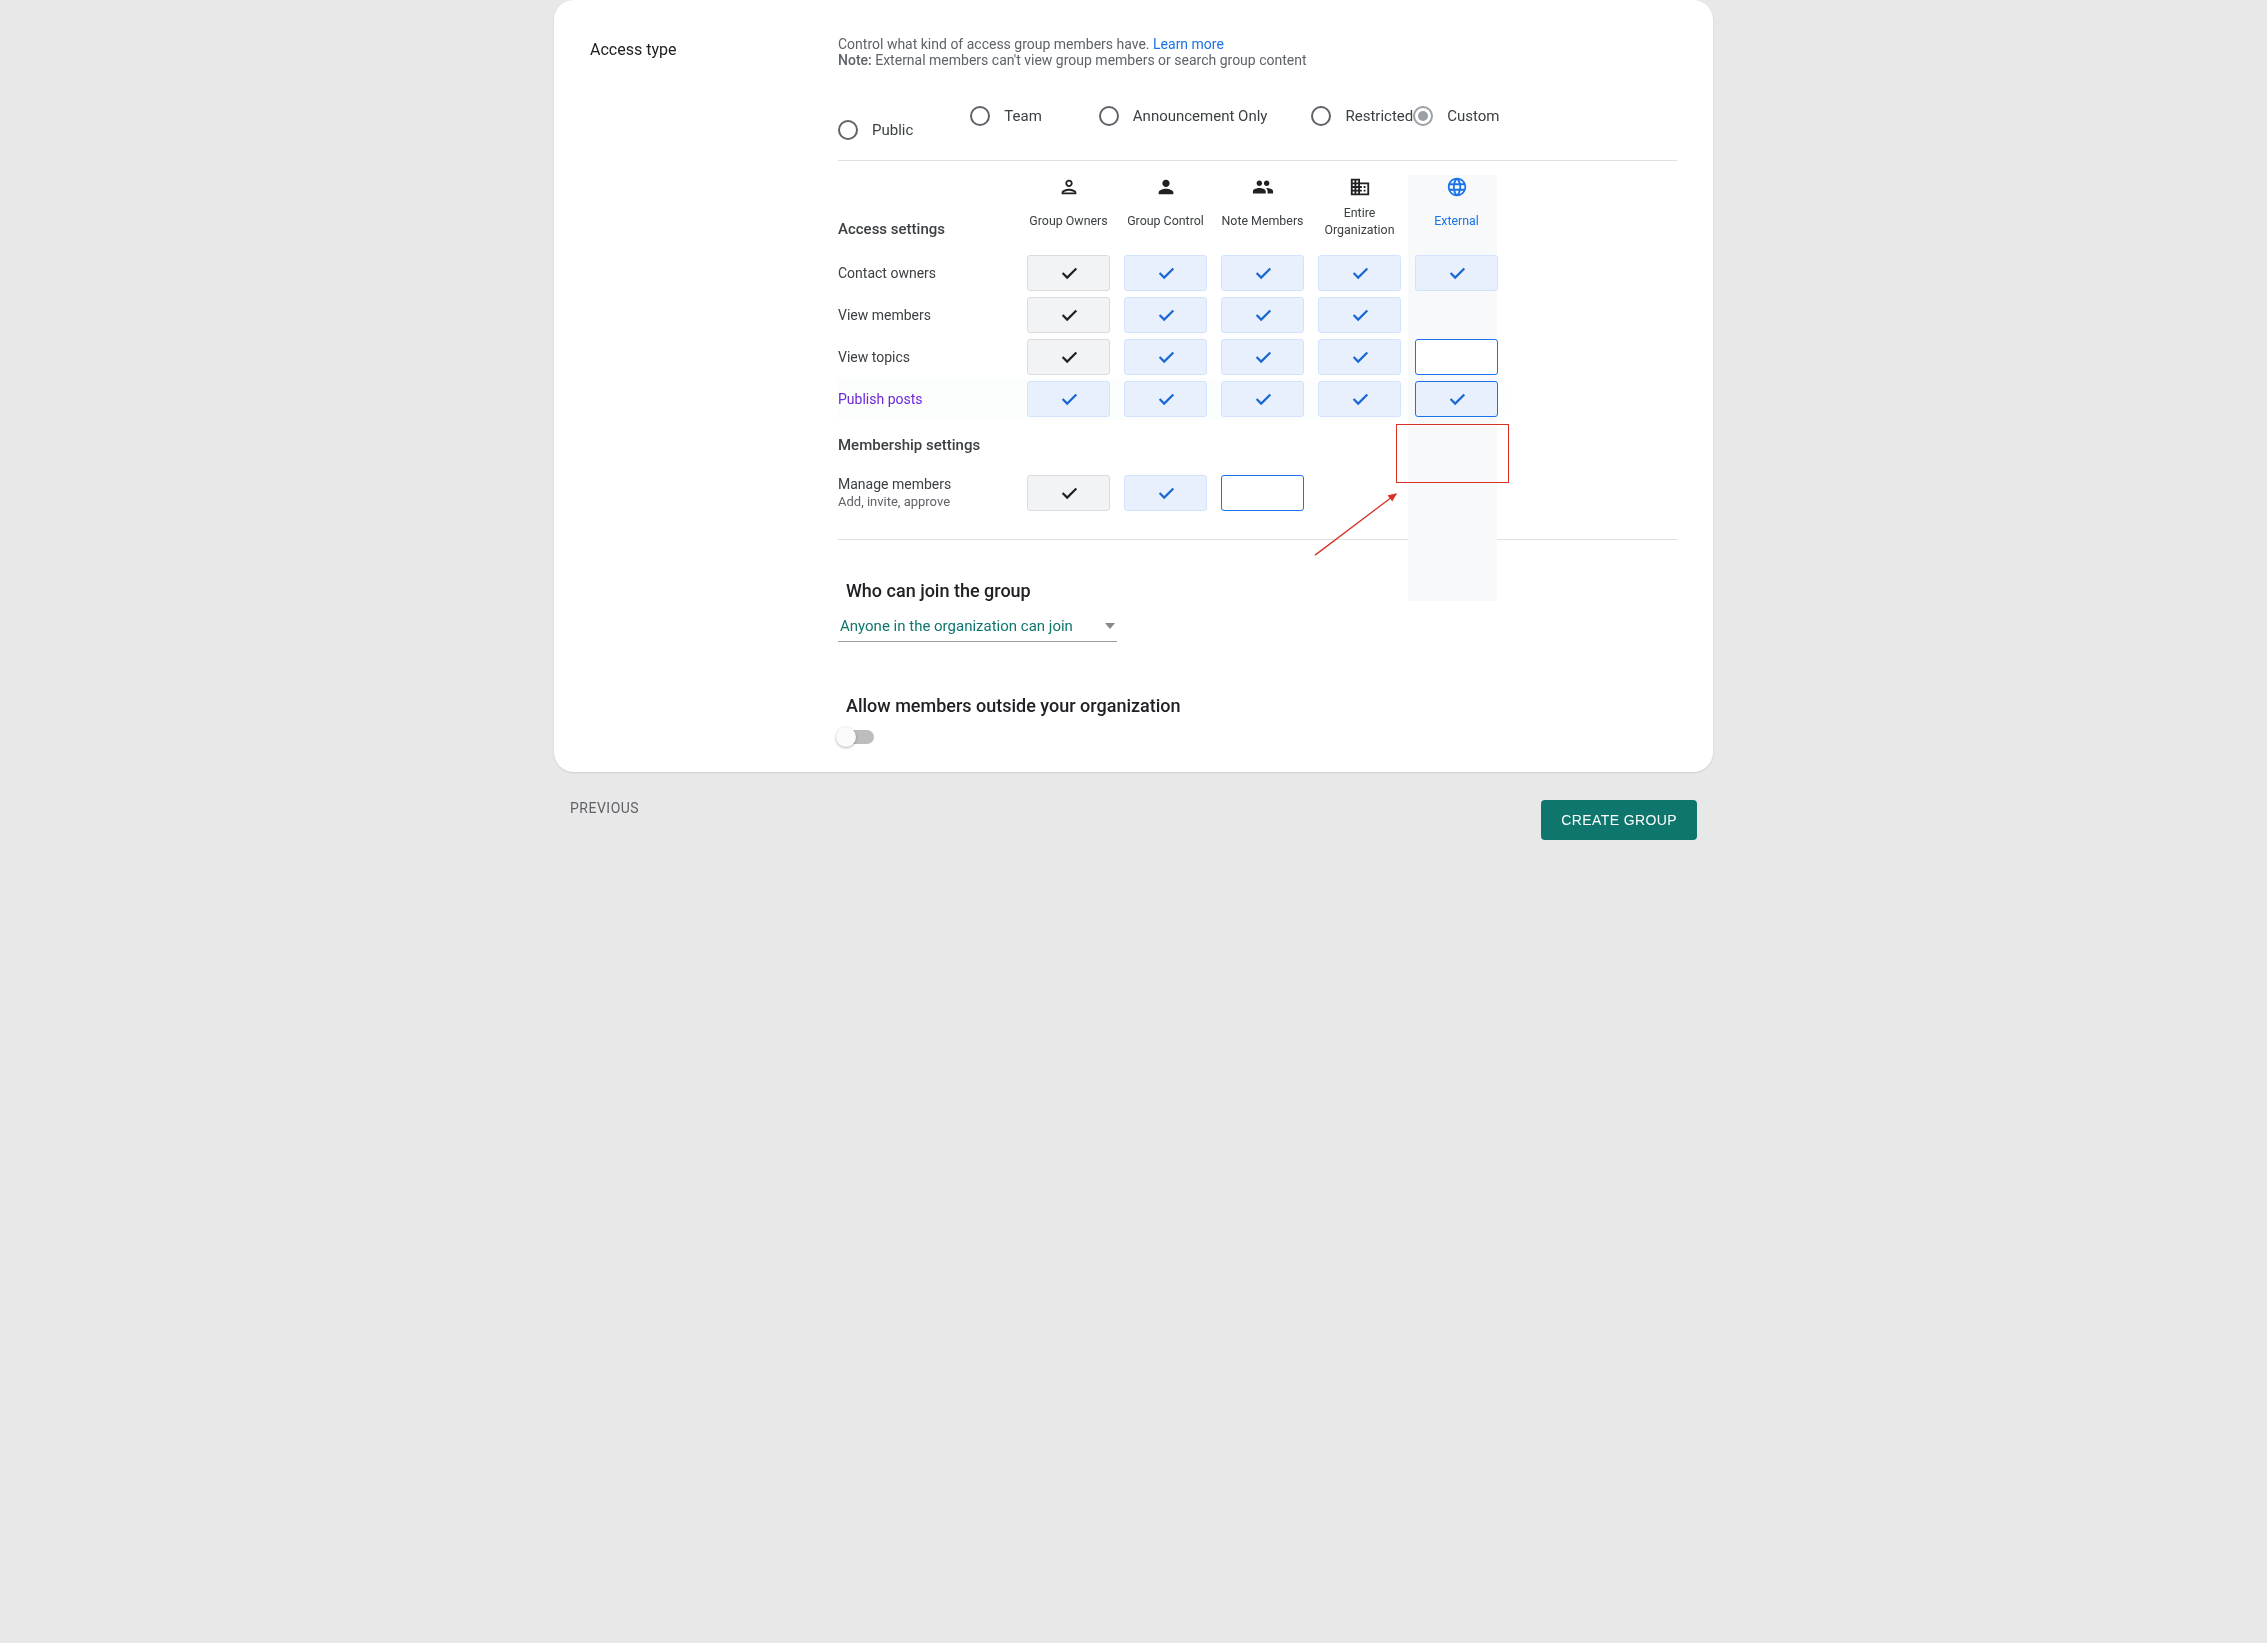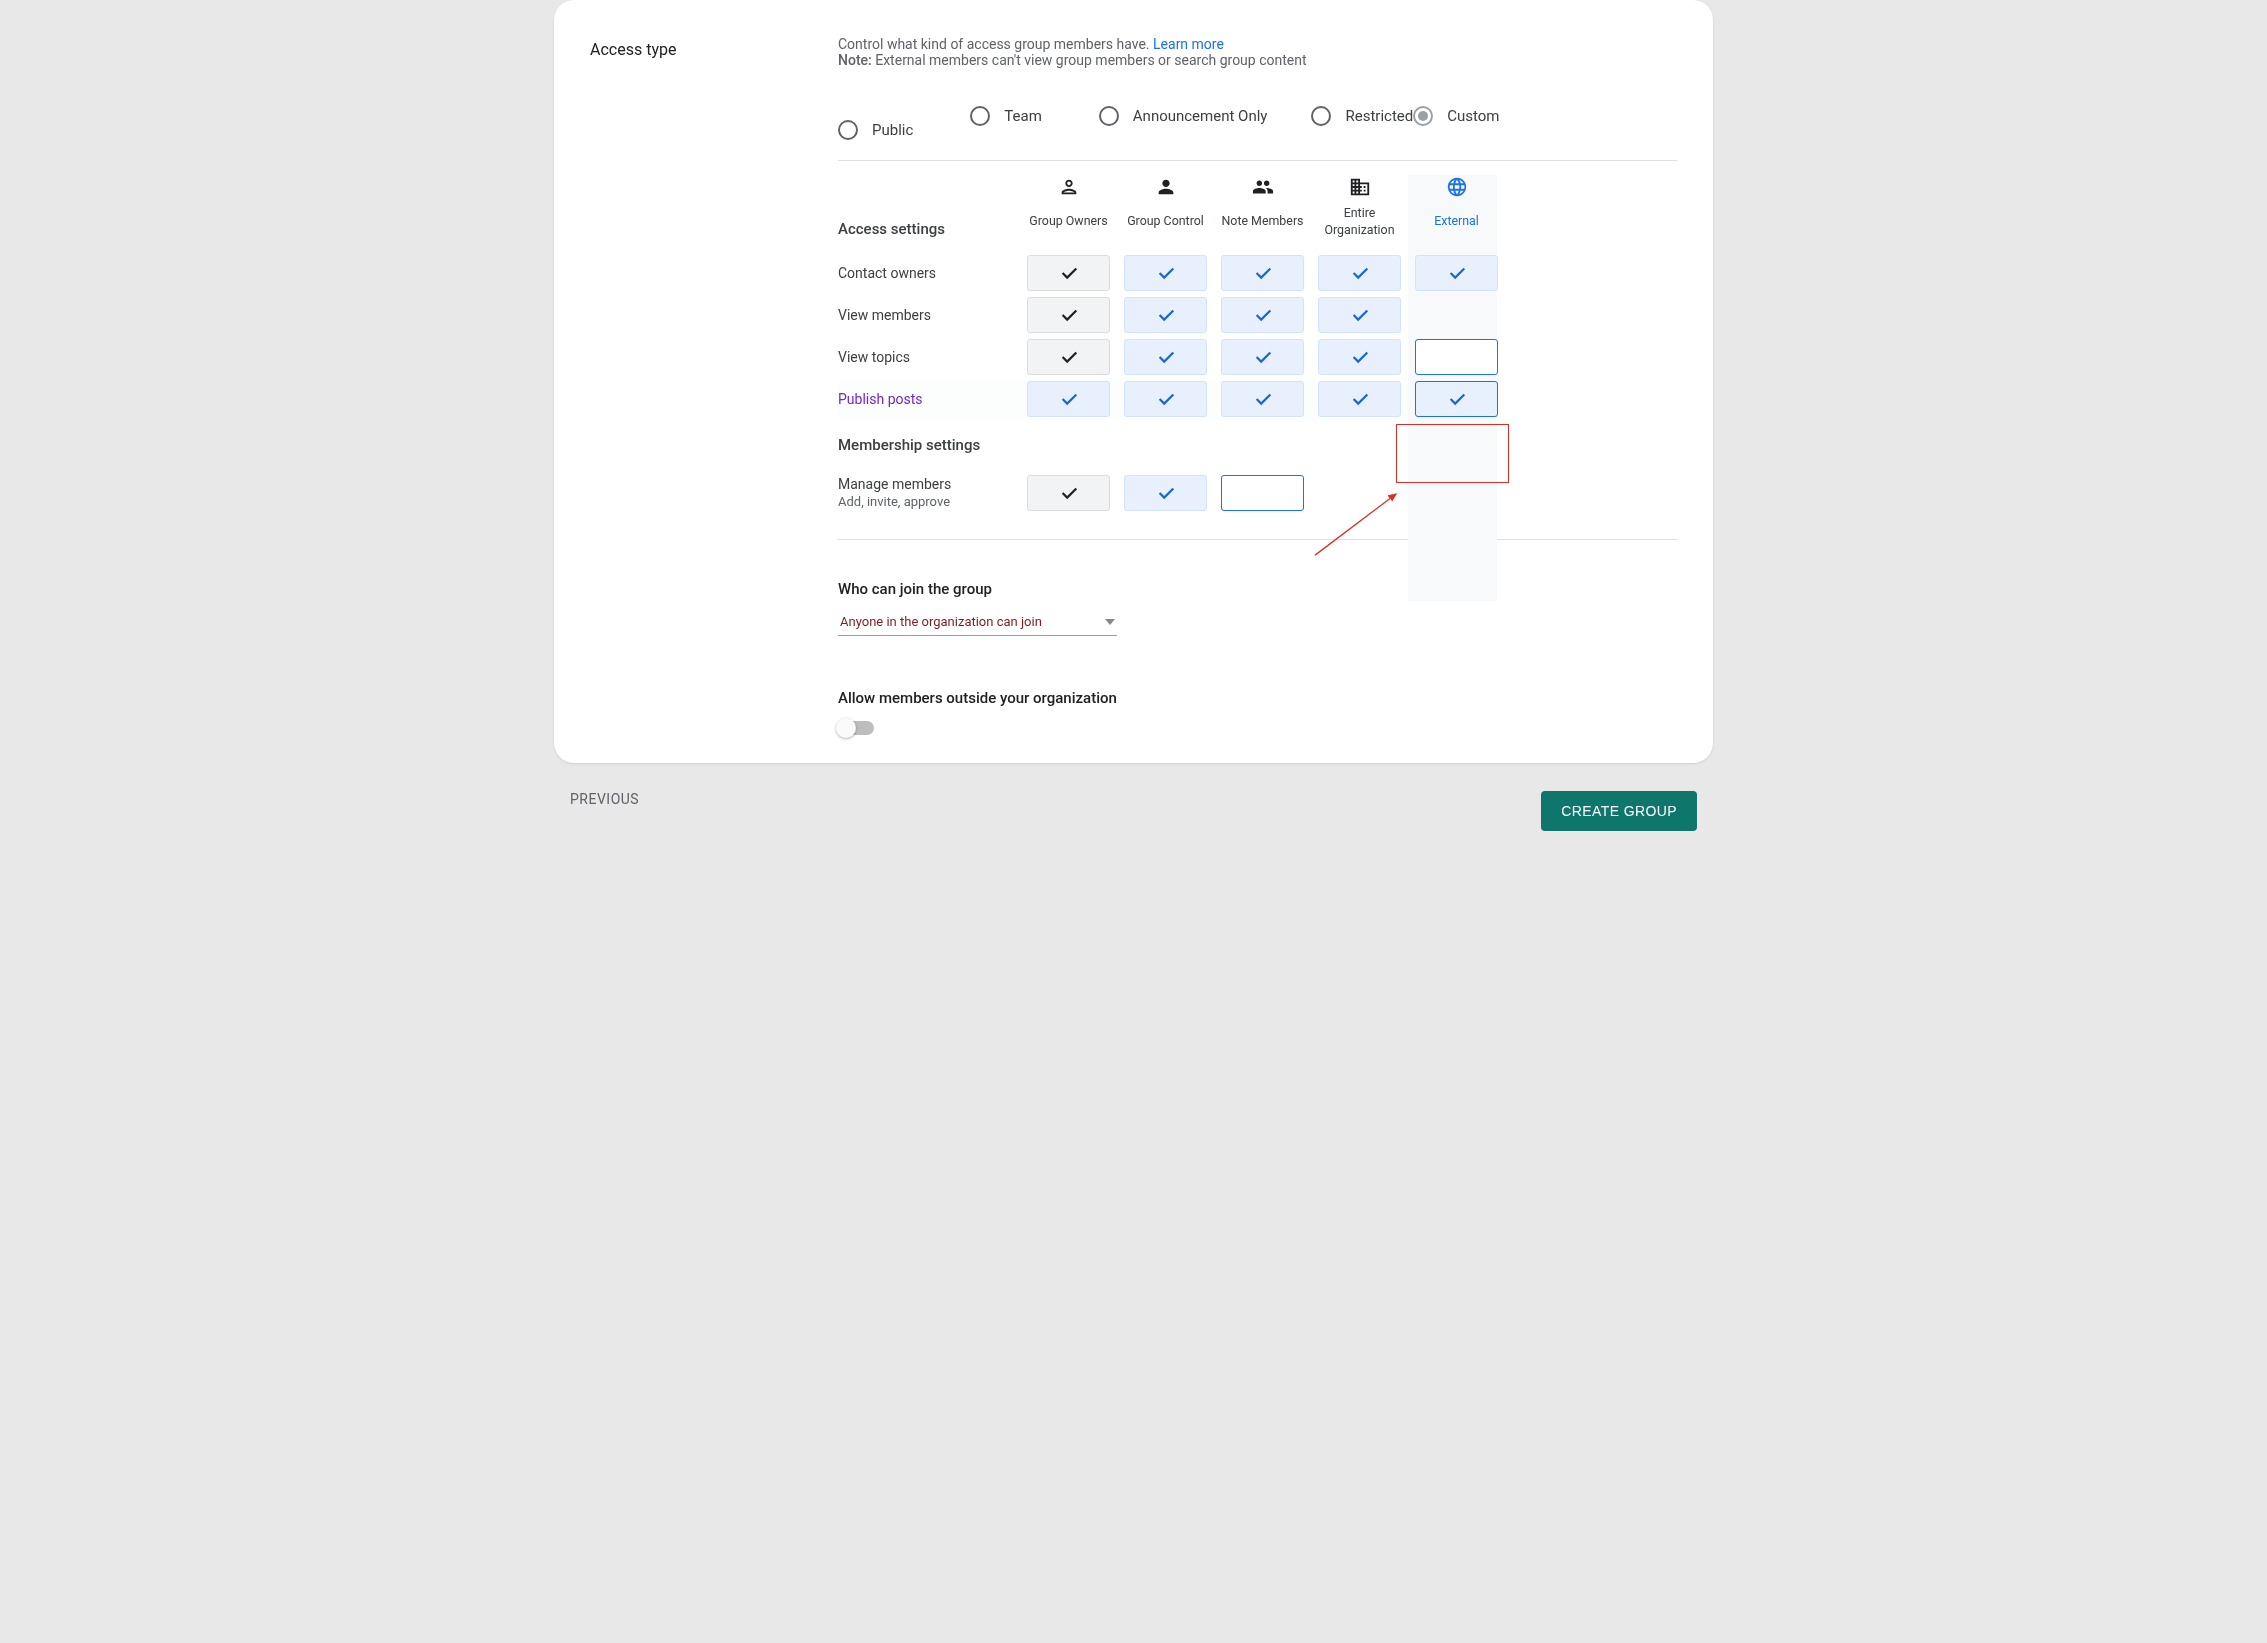--- a/index.html
+++ b/index.html
@@ -133,29 +133,29 @@
     }
     .chk.gray { background: #f1f3f4; border: 1px solid #dadce0; }
     .chk.blue { background: #e8f0fe; border: 1px solid #d2e3fc; }
     .chk.outline-b { background: #fff; border: 1px solid #1a73e8; }
     .chk.outline-b2 { background: #e8f0fe; border: 1px solid #1a73e8; }
     .ck-black { stroke: #202124; }
     .ck-blue { stroke: #1967d2; }
     .dotted-sep { border-top:1px solid #e0e0e0; margin-top:18px; }
     
     .sub-sect { margin-top: 40px; }
-    .sub-title { font-size: 15px; font-weight:500; margin-bottom: 10px; }
+    .sub-title { font-size: 18px; font-weight:500; margin-bottom: 10px; margin-left: 8px; }
     .select {
       display:flex; align-items:center; justify-content:space-between;
       width: 279px;
       padding: 6px 2px;
       border-bottom: 1px solid #9e9e9e;
       cursor:pointer;
     }
-    .select span { font-size:13px; color:#7f1d1d; }
+    .select span { font-size:15px; color:#0f766e; }
     .tri {
       width:0;height:0;border-left:5px solid transparent;border-right:5px solid transparent;border-top:6px solid #888;
     }
     
     .allow-sect { margin-top: 53px; }
     .toggle {
       margin-top: 14px;
       width: 36px; height: 14px;
       background: #bdbdbd;
       border-radius: 10px;

